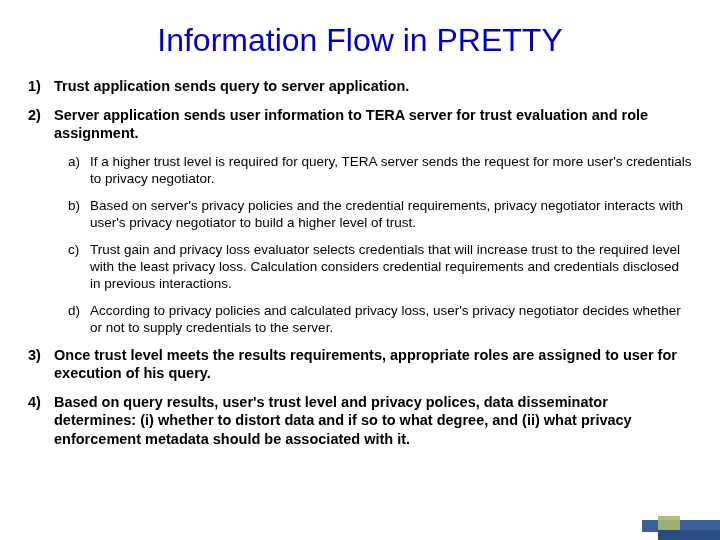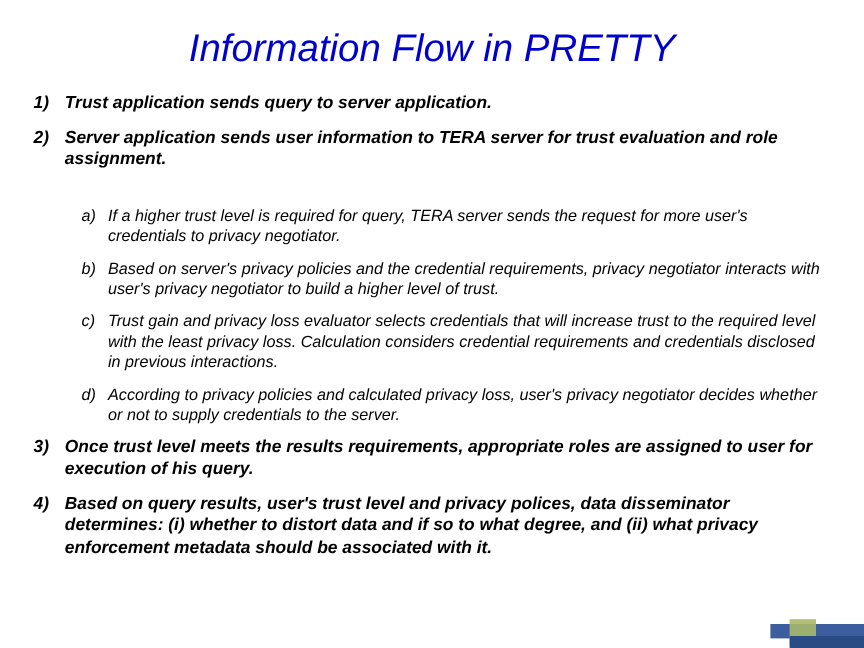--- a/index.html
+++ b/index.html
@@ -1,23 +1,23 @@
 <!DOCTYPE html>
 <html><head>
 <meta charset="utf-8">
 <style>
   * { margin: 0; padding: 0; box-sizing: border-box; }
   html, body { width: 720px; height: 540px; background: #fff; font-family: Arial, Helvetica, sans-serif; color: #000; }
-  .slide { position: relative; width: 720px; height: 540px; overflow: hidden; font-style: italic; }
+  .slide { position: relative; width: 720px; height: 540px; overflow: hidden; }
   .title { color: #0000cc; font-size: 32px; font-weight: 400; text-align: center; margin-top: 22px; margin-bottom: 18px; font-family: Arial, sans-serif; }
   .content { padding: 0 28px 0 28px; }
   ol.top { list-style: none; counter-reset: topnum; }
   ol.top > li { counter-increment: topnum; position: relative; padding-left: 26px; margin-bottom: 10px; font-size: 14.5px; font-weight: 700; line-height: 1.28; }
   ol.top > li::before { content: counter(topnum) ")"; position: absolute; left: 0; top: 0; font-weight: 700; }
-  ol.sub { list-style: none; counter-reset: subnum; margin-top: 28px; margin-left: 14px; }
+  ol.sub { list-style: none; counter-reset: subnum; margin-top: 10px; margin-left: 14px; }
   ol.sub > li { counter-increment: subnum; position: relative; padding-left: 22px; margin-bottom: 10px; font-size: 13.5px; font-weight: 400; line-height: 1.26; }
   ol.sub > li::before { content: counter(subnum, lower-alpha) ")"; position: absolute; left: 0; top: 0; }
   .decoration { position: absolute; right: 0; bottom: 0; width: 120px; height: 36px; }
   .decoration .bar1 { position: absolute; right: 0; bottom: 8px; width: 78px; height: 12px; background: #3b5f9e; }
   .decoration .bar2 { position: absolute; right: 0; bottom: 0; width: 62px; height: 10px; background: #2a4c84; }
   .decoration .sq { position: absolute; right: 40px; bottom: 2px; width: 22px; height: 22px; background: #a8b868; opacity: 0.9; }
 </style>
 </head>
 <body>
 <div class="slide">

